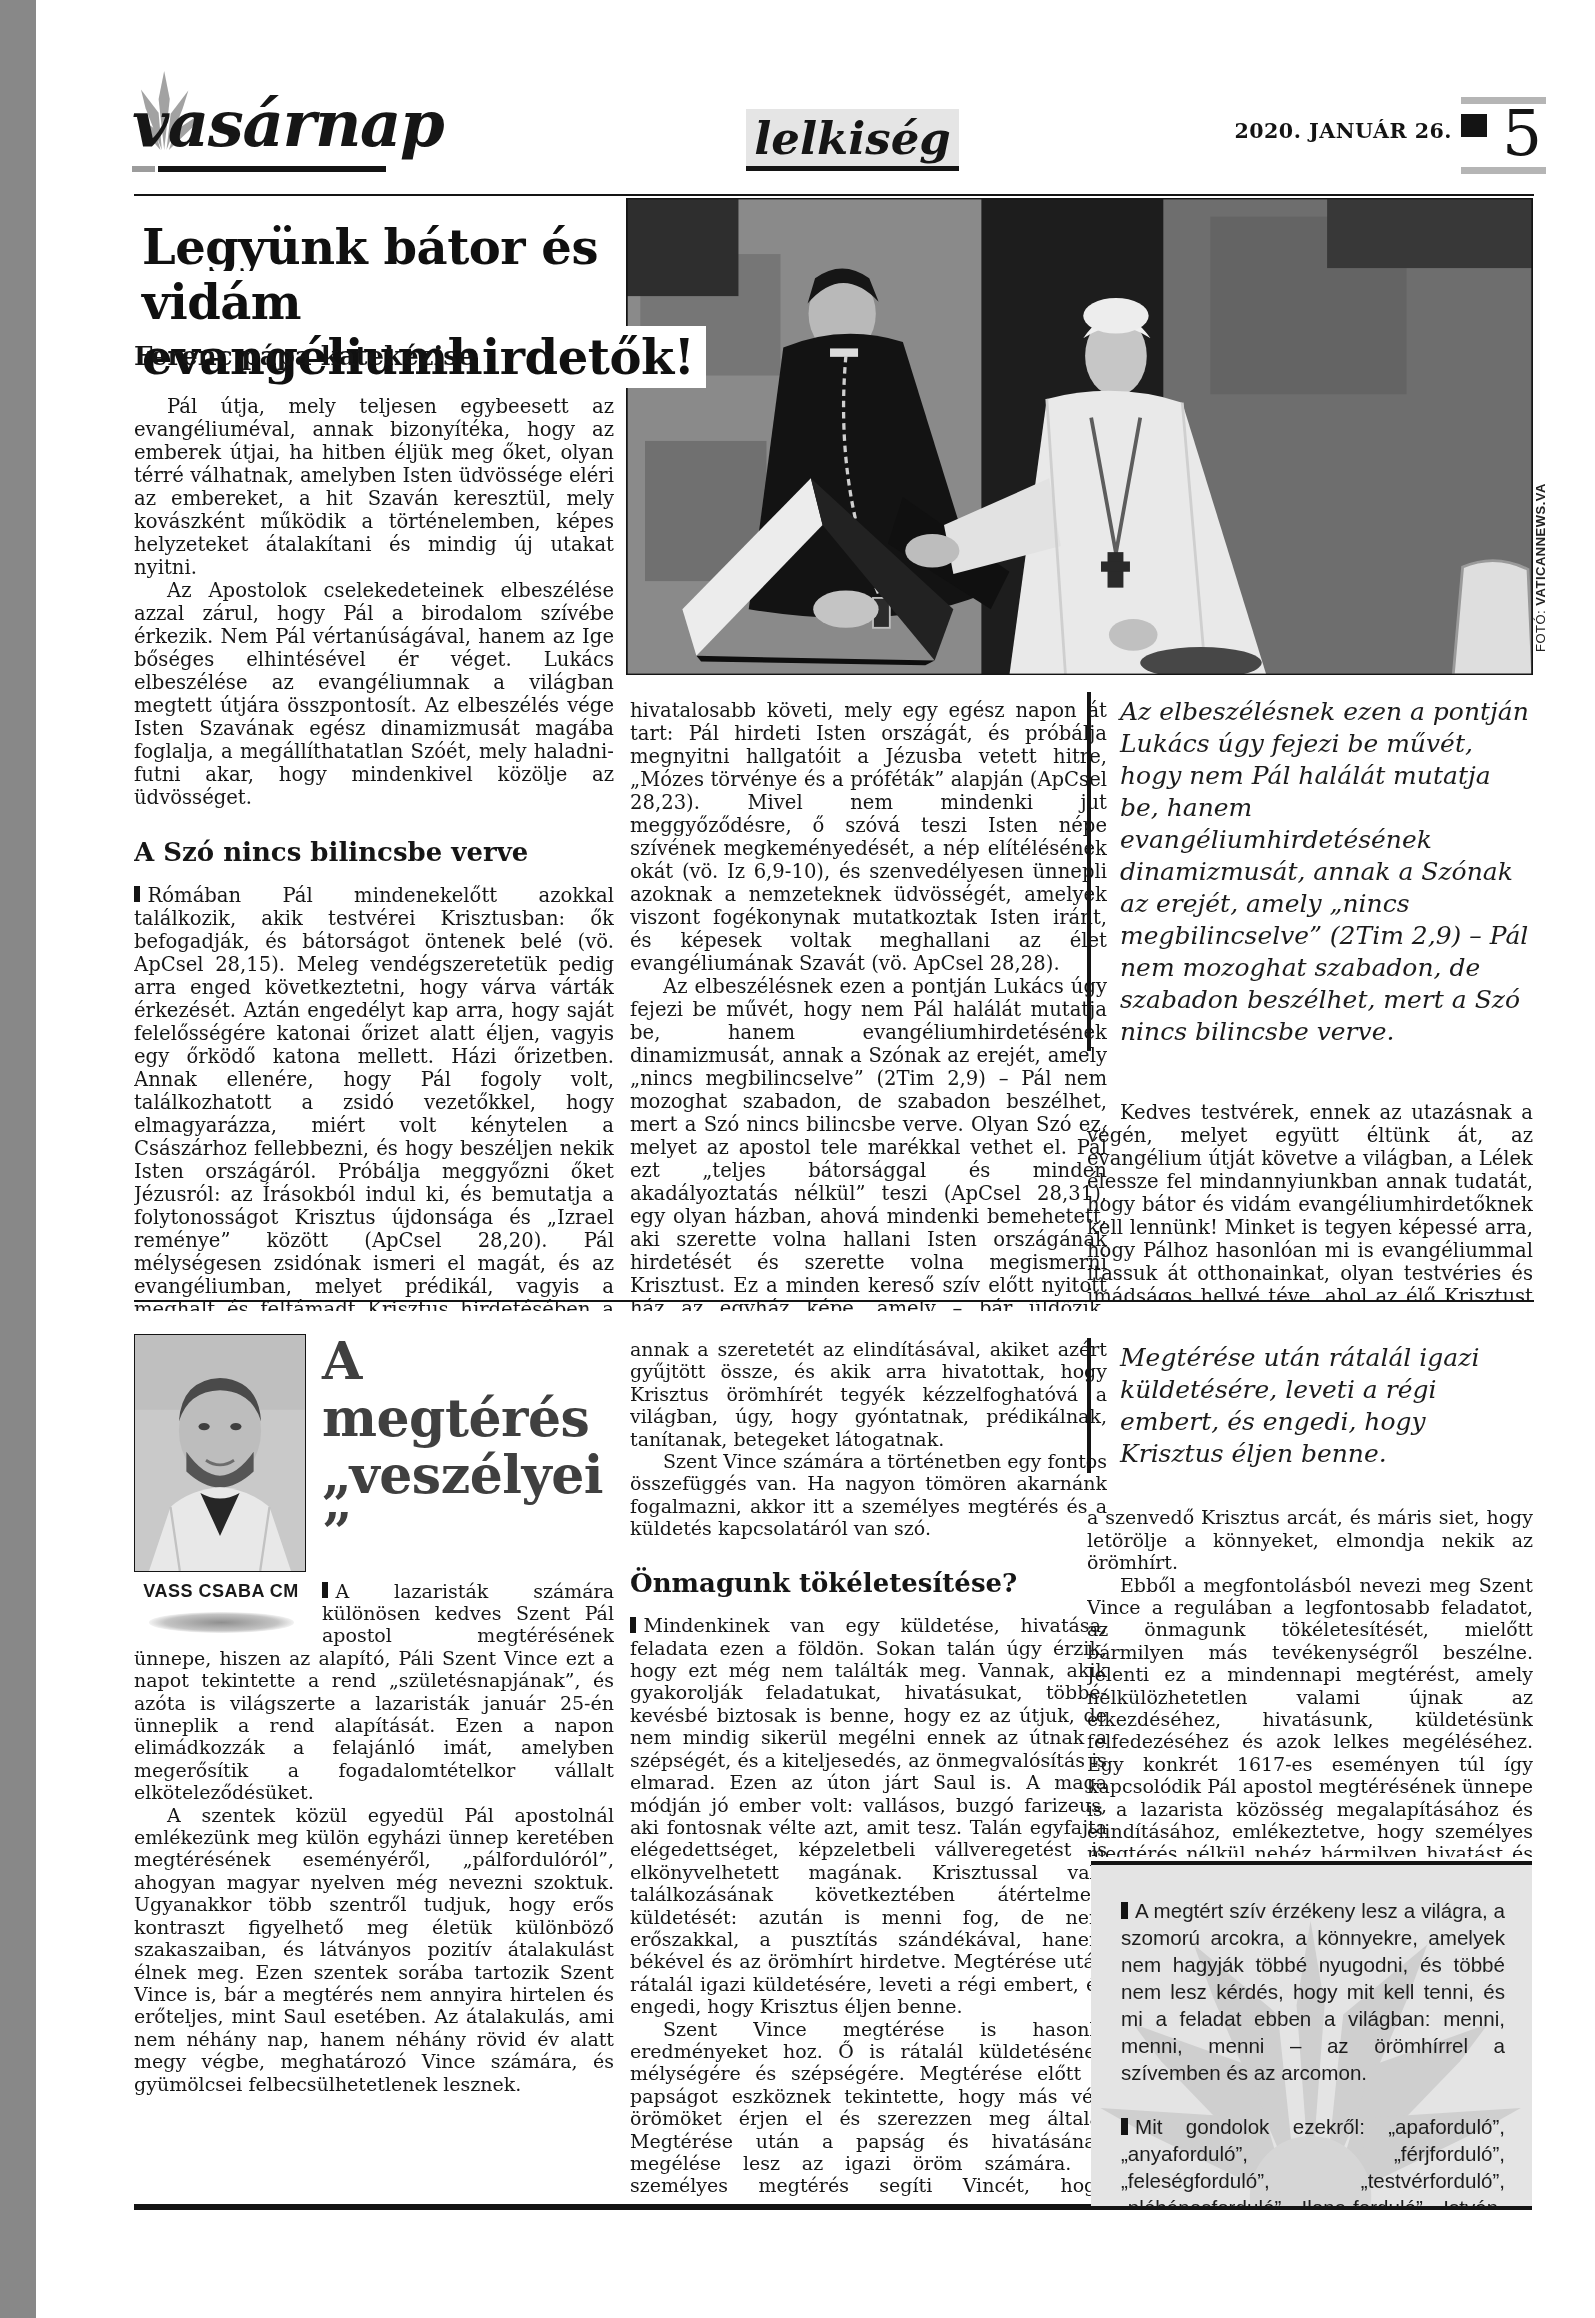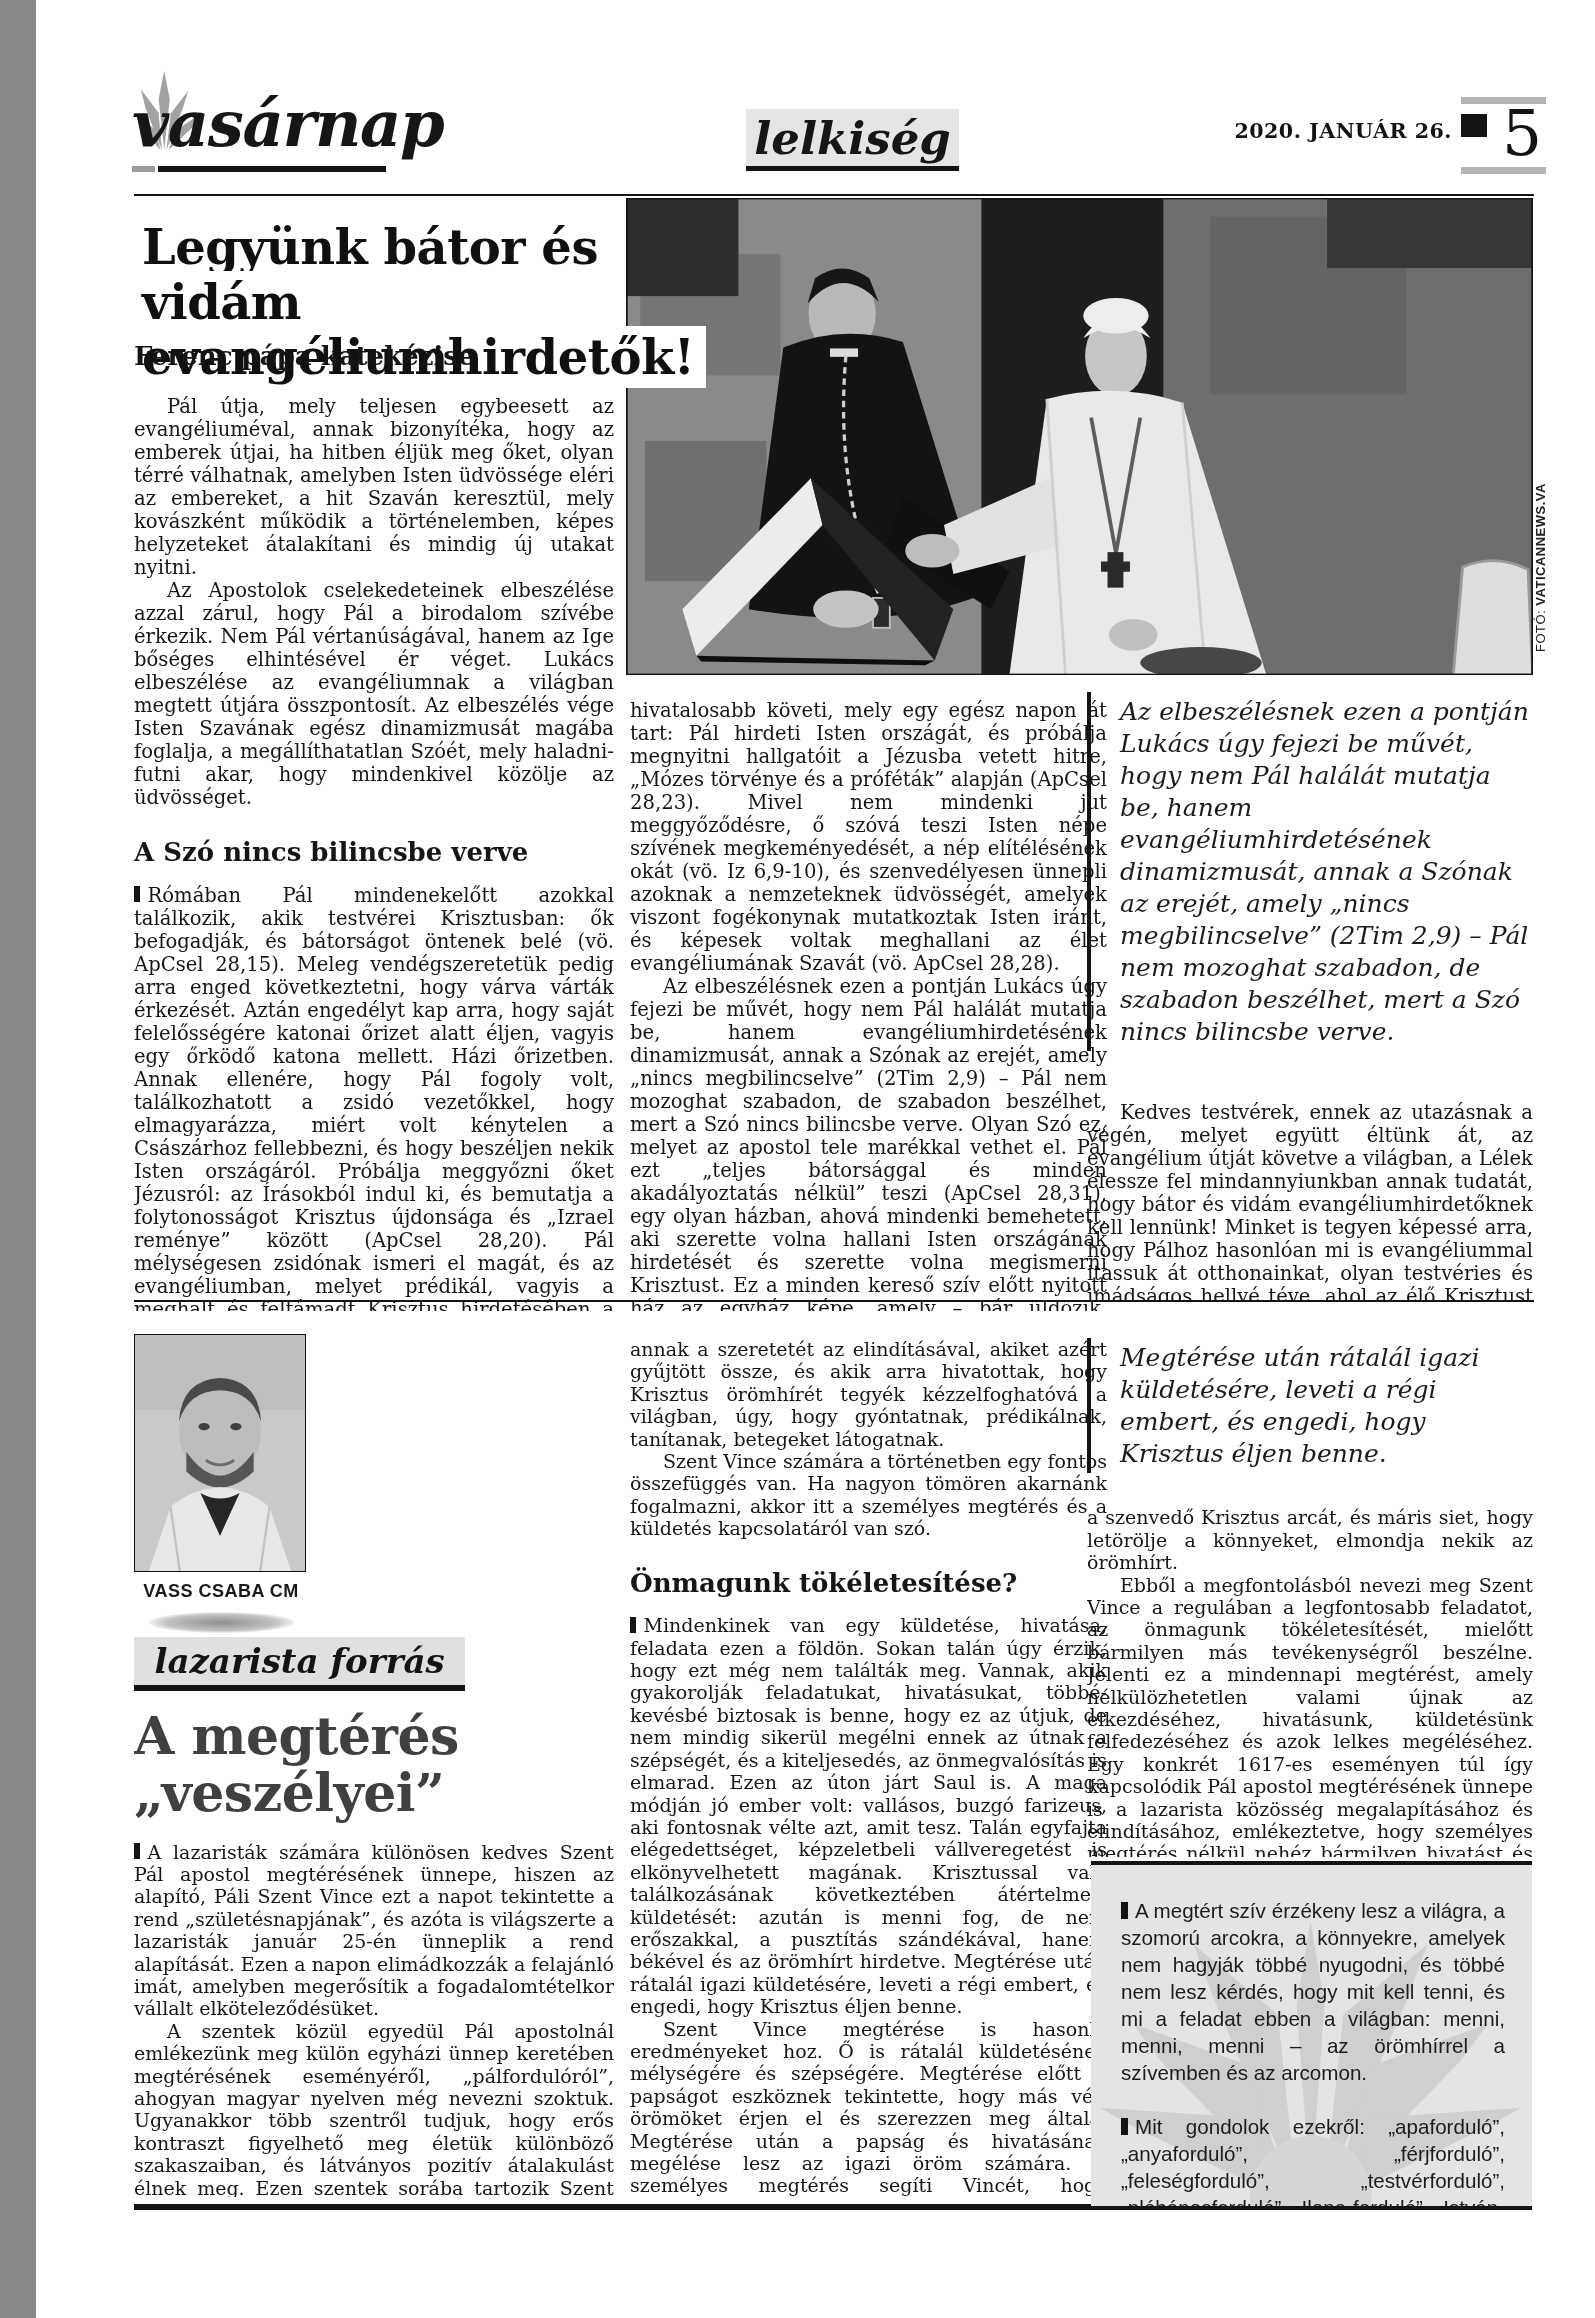--- a/index.html
+++ b/index.html
@@ -213,21 +213,20 @@
           <ellipse cx="216" cy="196" rx="12" ry="8" fill="#3f3f3f"></ellipse>
           <path d="M152,268 Q182,288 212,268" stroke="#6c6c6c" stroke-width="6" fill="none"></path>
           <path d="M30,505 L76,368 Q120,330 182,326 Q244,330 288,368 L334,505 Z" fill="#e8e8e8"></path>
           <path d="M140,338 L182,430 L224,338 Q182,362 140,338 Z" fill="#262626"></path>
           <path d="M76,368 L96,505 M288,368 L268,505" stroke="#c2c2c2" stroke-width="5" fill="none"></path>
         </svg>
       </div>
       <div class="author-caption">VASS CSABA CM</div>
       <div class="author-shadow"></div>
     </div>
-    <div class="tagbox">lazarista forrás</div>
     <h2>
       <span>A megtérés</span><br>
       <span>„veszélyei”</span>
     </h2>
     <p class="lead"><span class="bullet"></span><span>A lazaristák számára különösen kedves Szent Pál apostol megtérésének ünnepe, hiszen az alapító, Páli Szent Vince ezt a napot tekintette a rend „születésnapjának”, és azóta is világszerte a lazaristák január 25-én ünneplik a rend alapítását. Ezen a napon elimádkozzák a felajánló imát, amelyben megerősítik a fogadalomtételkor vállalt elköteleződésüket.</span></p>
     <p class="ind">A szentek közül egyedül Pál apostolnál emlékezünk meg külön egyházi ünnep keretében megtérésének eseményéről, „pálfordulóról”, ahogyan magyar nyelven még nevezni szoktuk. Ugyanakkor több szentről tudjuk, hogy erős kontraszt figyelhető meg életük különböző szakaszaiban, és látványos pozitív átalakulást élnek meg. Ezen szentek sorába tartozik Szent Vince is, bár a megtérés nem annyira hirtelen és erőteljes, mint Saul esetében. Az átalakulás, ami nem néhány nap, hanem néhány rövid év alatt megy végbe, meghatározó Vince számára, és gyümölcsei felbecsülhetetlenek lesznek.</p>
     
   </div>
 
   <div class="abs col colb col2b">

